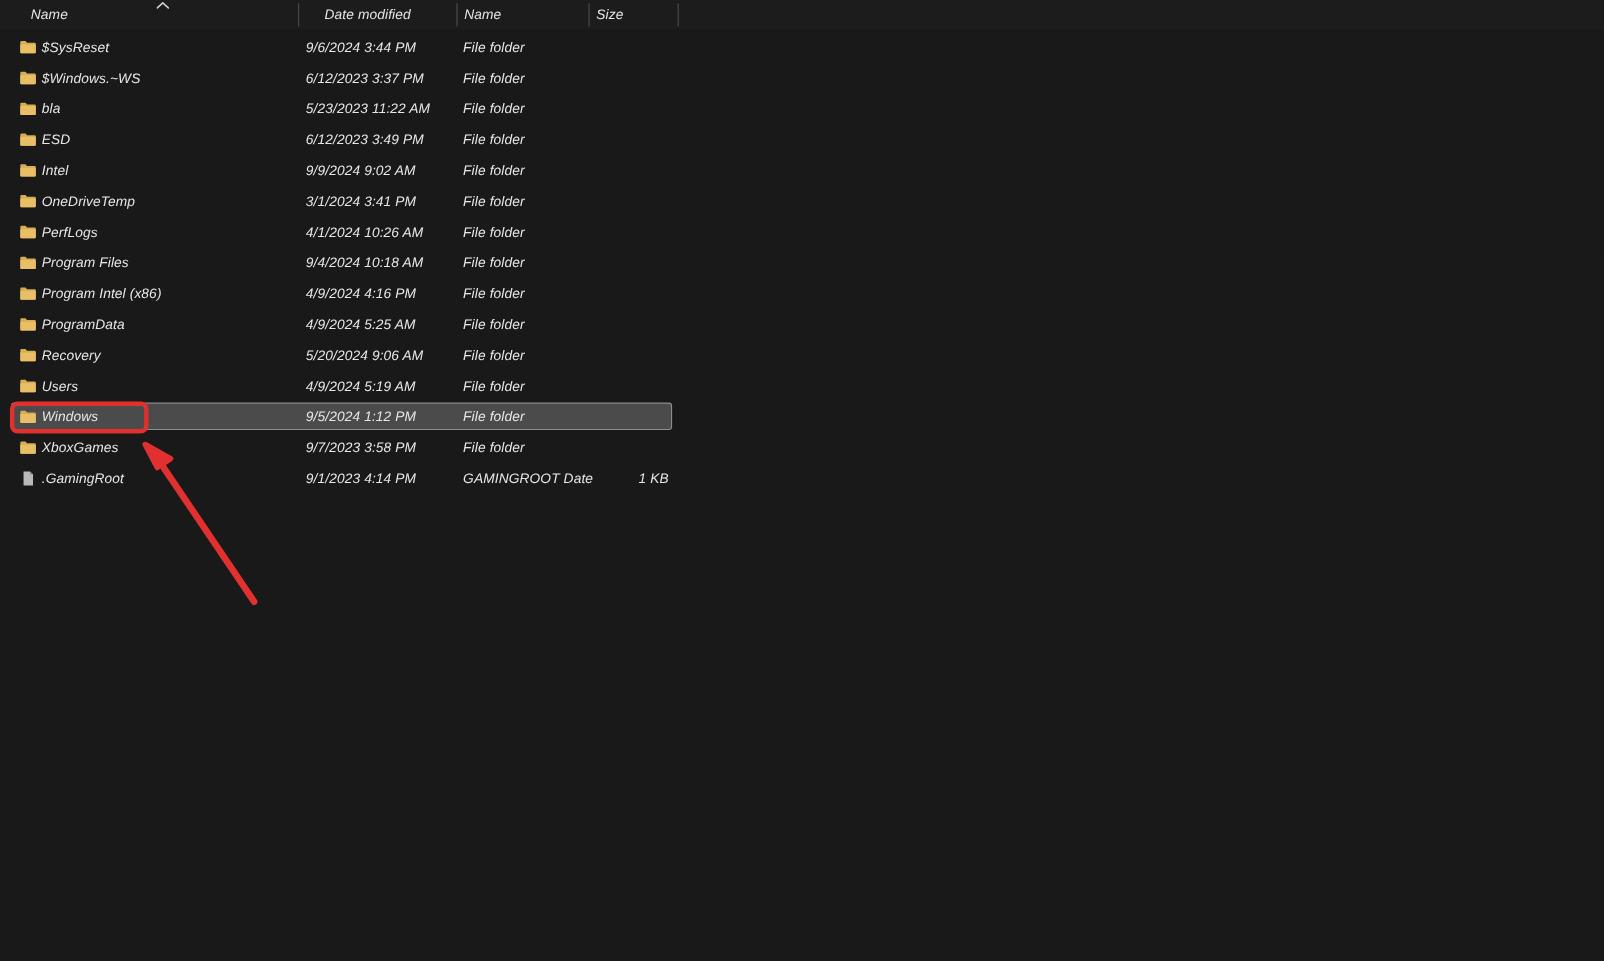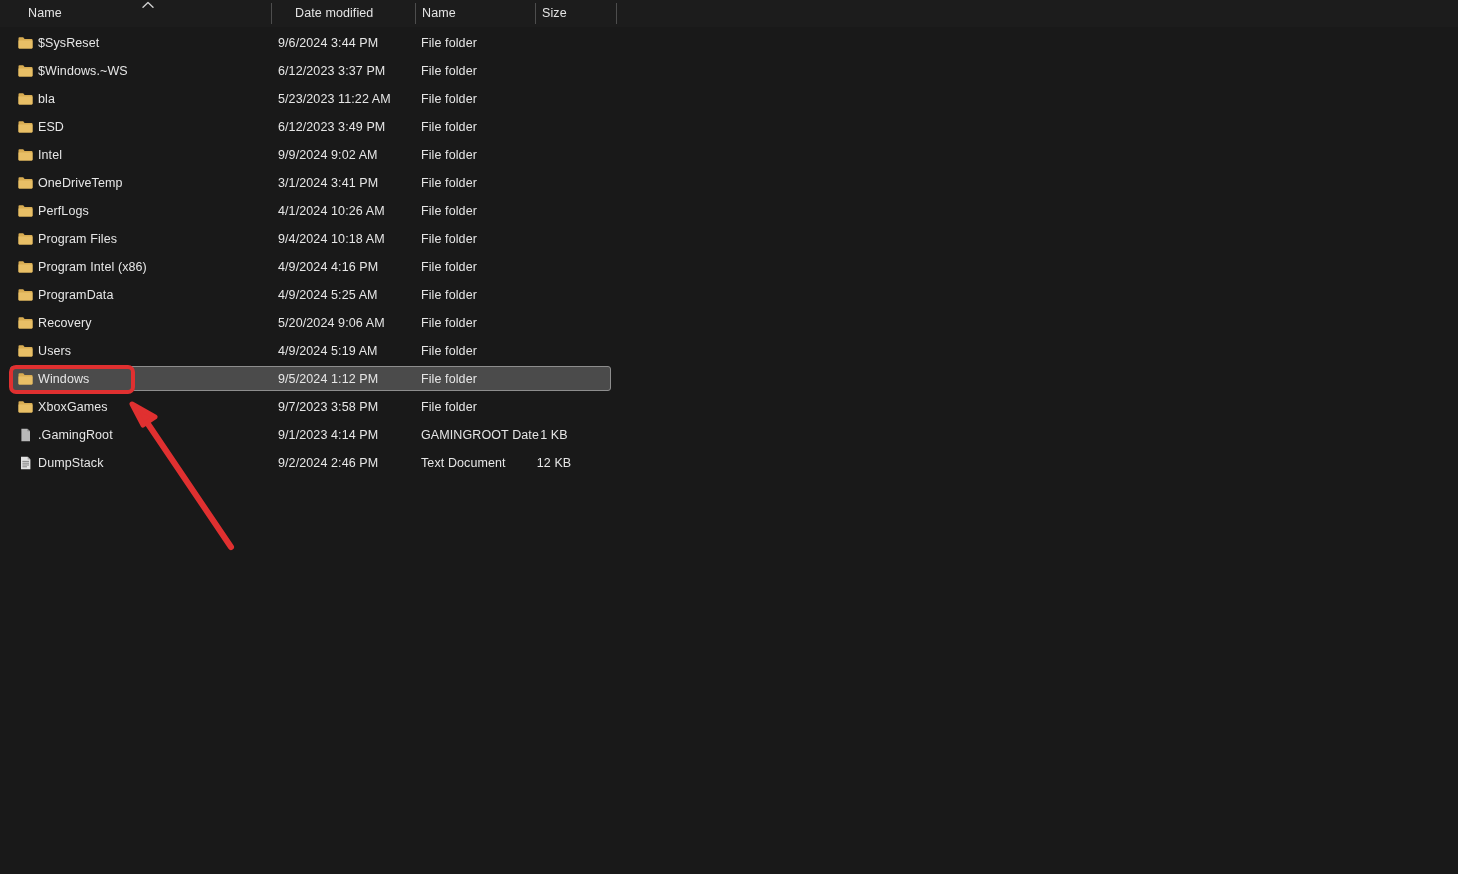--- a/index.html
+++ b/index.html
@@ -17,20 +17,21 @@
     -webkit-font-smoothing: antialiased;
   }
 
   
   #explorer {
     position: absolute;
     left: 0;
     top: 0;
     width: 1276px;
     height: 874px;
+    font-style: italic;
   }
 
   
   #col-header {
     position: absolute;
     left: 0;
     top: 0;
     width: 1458px;
     height: 27px;
     background: #1c1c1c;
@@ -87,21 +88,21 @@
     color: #e6e6e6;
     white-space: nowrap;
     letter-spacing: .1px;
   }
   .c-name { left: 38px; }
   .c-date { left: 278px; }
   .c-type { left: 421px; }
   .c-size {
     left: 500px;
     width: 108px;
-    text-align: center;
+    text-align: right;
   }
 
   .row .icon {
     position: absolute;
     left: 18px;
     top: 7px;
     width: 15px;
     height: 14px;
   }
   .row .icon svg { display: block; }
@@ -339,38 +340,20 @@
           <svg width="15" height="14" viewBox="0 0 15 14">
             <path d="M3.4 0.7 H9.4 L12 3.3 V13.3 H3.4 Z" fill="#b9b9b9"></path>
             <path d="M9.4 0.7 L12 3.3 H9.4 Z" fill="#8a8a8a"></path>
           </svg>
         </span>
         <span class="cell c-name">.GamingRoot</span>
         <span class="cell c-date">9/1/2023 4:14 PM</span>
         <span class="cell c-type">GAMINGROOT Date</span>
         <span class="cell c-size">1 KB</span>
       </div>
-      <div class="row">
-        <span class="icon">
-          <svg width="15" height="14" viewBox="0 0 15 14">
-            <path d="M3 0.7 H9.6 L12.4 3.5 V13.3 H3 Z" fill="#e2e2e2"></path>
-            <path d="M9.6 0.7 L12.4 3.5 H9.6 Z" fill="#a8a8a8"></path>
-            <g stroke="#6e6e6e" stroke-width="0.8">
-              <line x1="4.4" y1="5.4" x2="11" y2="5.4"></line>
-              <line x1="4.4" y1="7.2" x2="11" y2="7.2"></line>
-              <line x1="4.4" y1="9.0" x2="11" y2="9.0"></line>
-              <line x1="4.4" y1="10.8" x2="9" y2="10.8"></line>
-            </g>
-          </svg>
-        </span>
-        <span class="cell c-name">DumpStack</span>
-        <span class="cell c-date">9/2/2024 2:46 PM</span>
-        <span class="cell c-type">Text Document</span>
-        <span class="cell c-size">12 KB</span>
-      </div>
     </div>
 
   <div id="highlight-rect"></div>
 
   <div id="arrow-annotation">
     <svg width="130" height="165" viewBox="0 0 130 165">
       <line x1="111" y1="152" x2="26" y2="26" stroke="#e03030" stroke-width="6" stroke-linecap="round"></line>
       <path d="M12 9 L35 22 L23 30 Z" fill="#e03030"></path>
       <path d="M12 9 L35 22 L23 30 Z" fill="none" stroke="#e03030" stroke-width="5" stroke-linejoin="round"></path>
     </svg>

